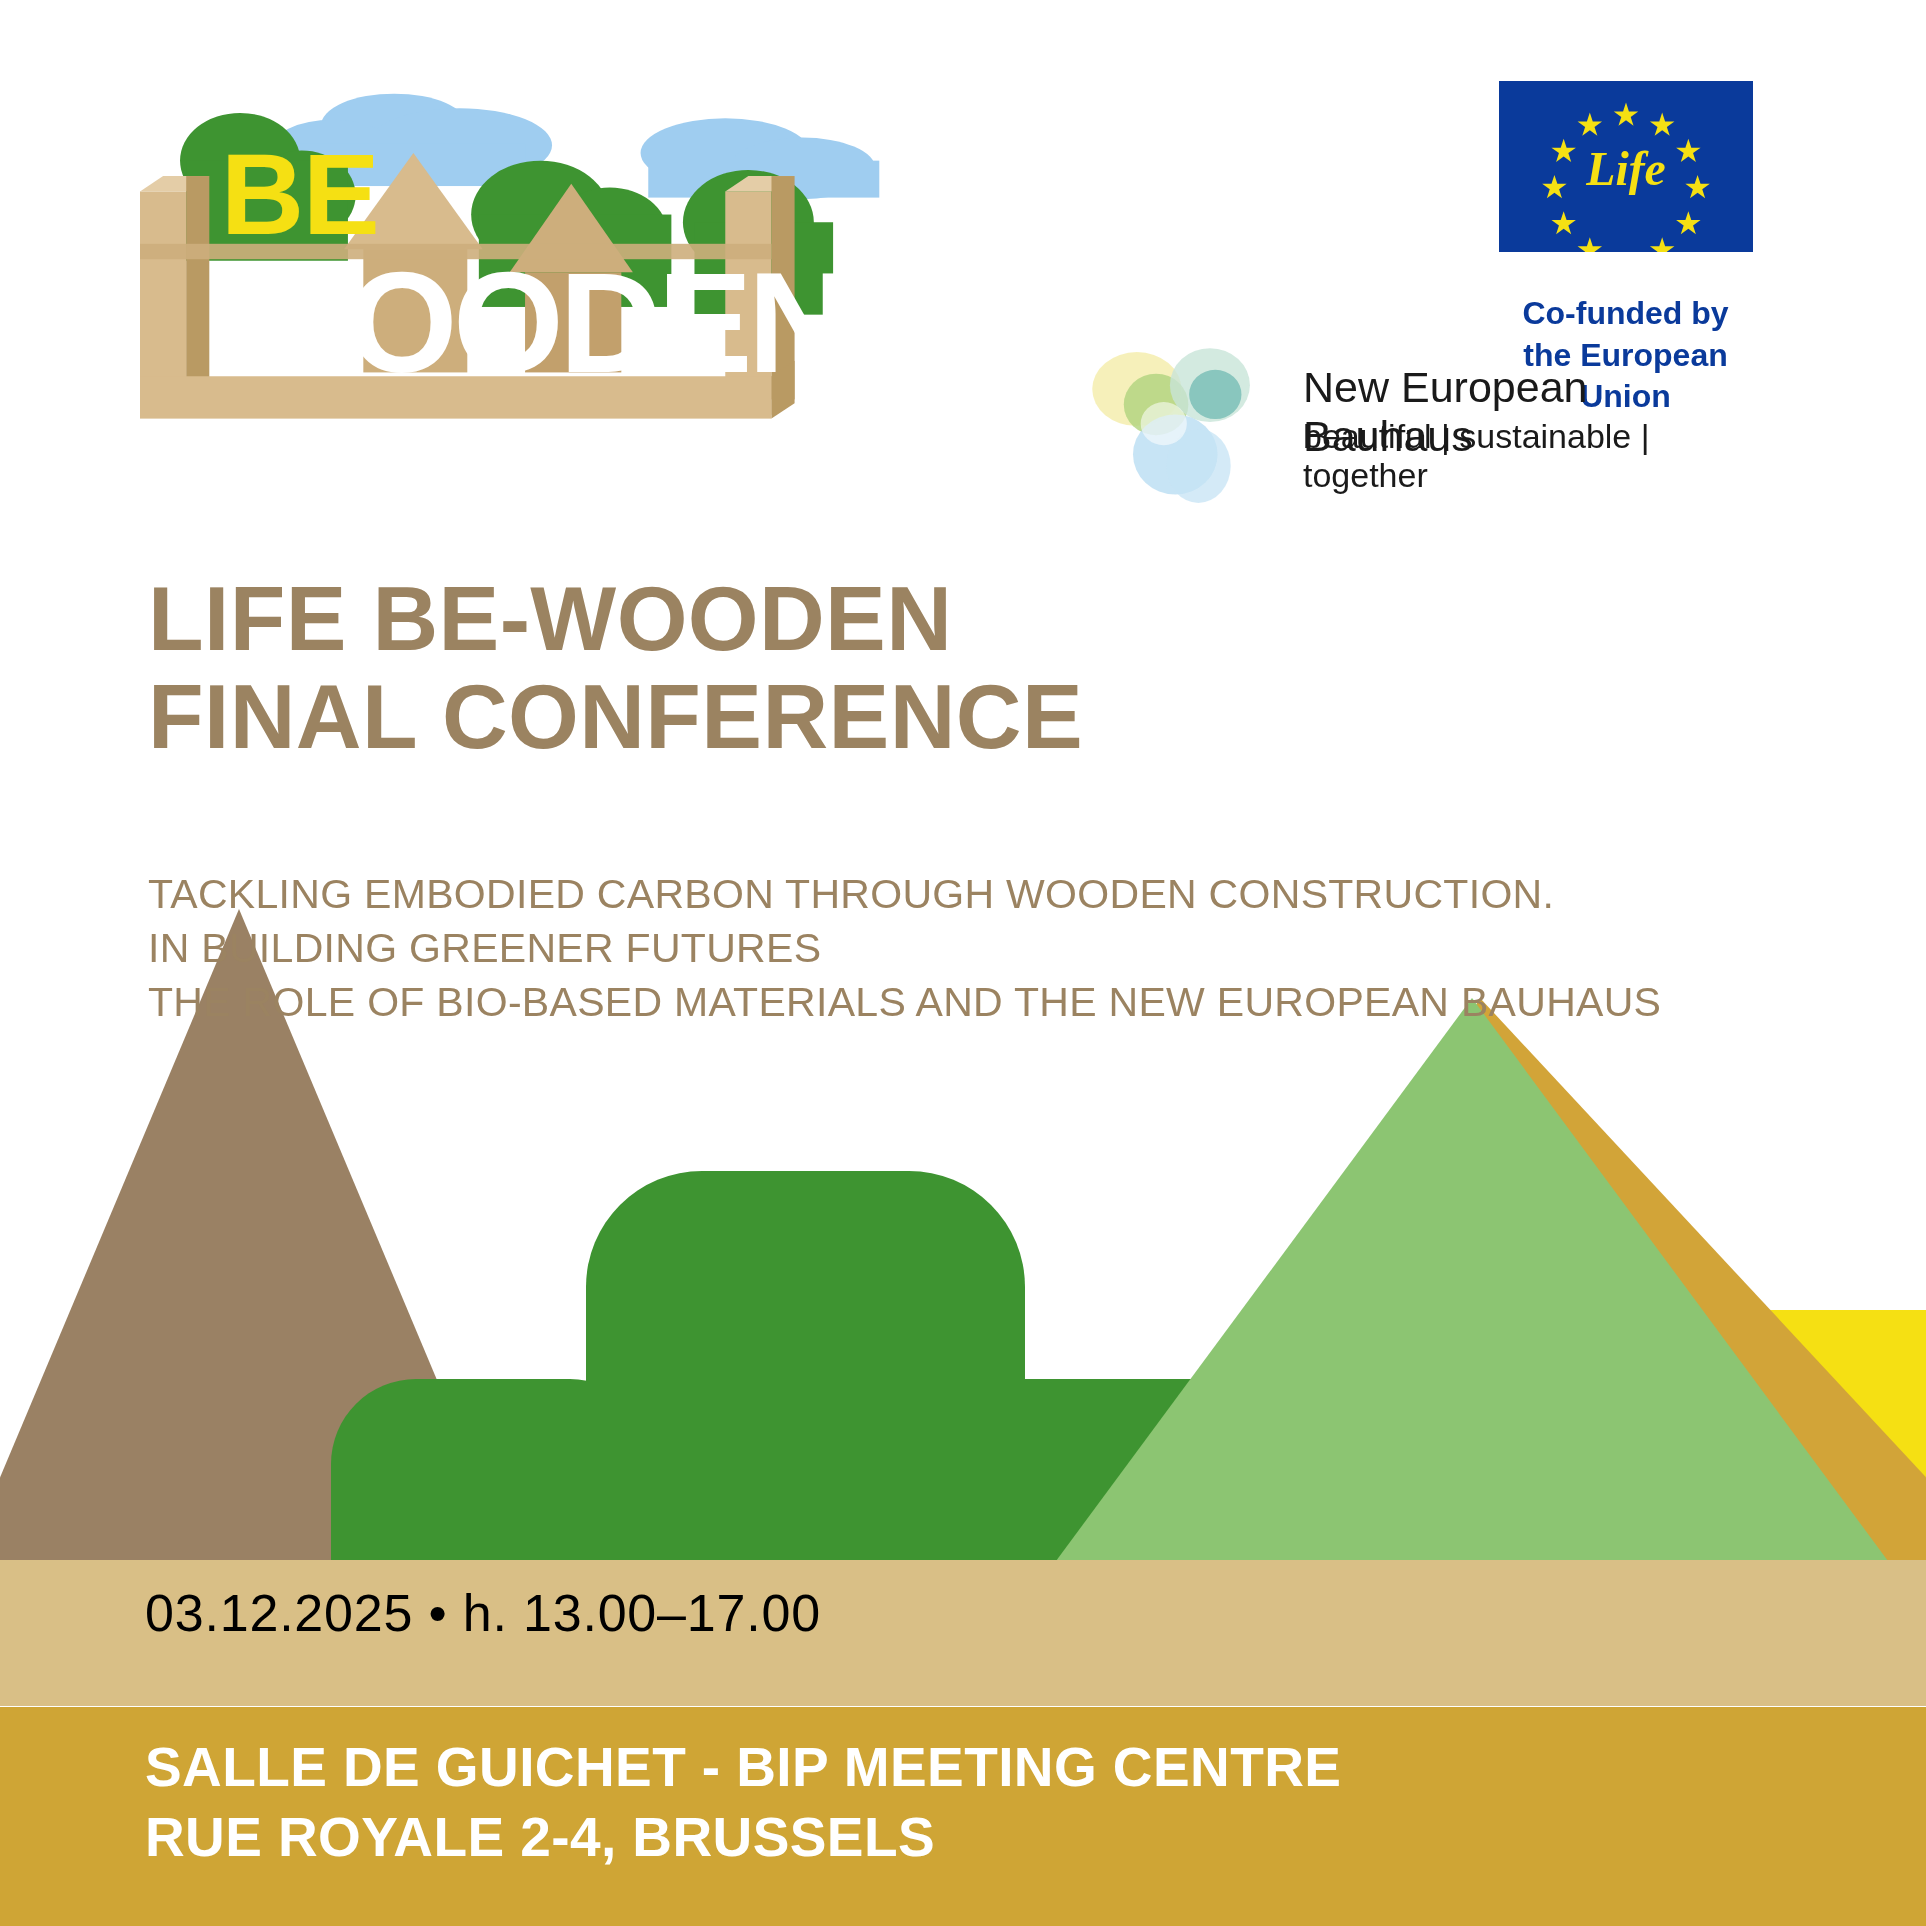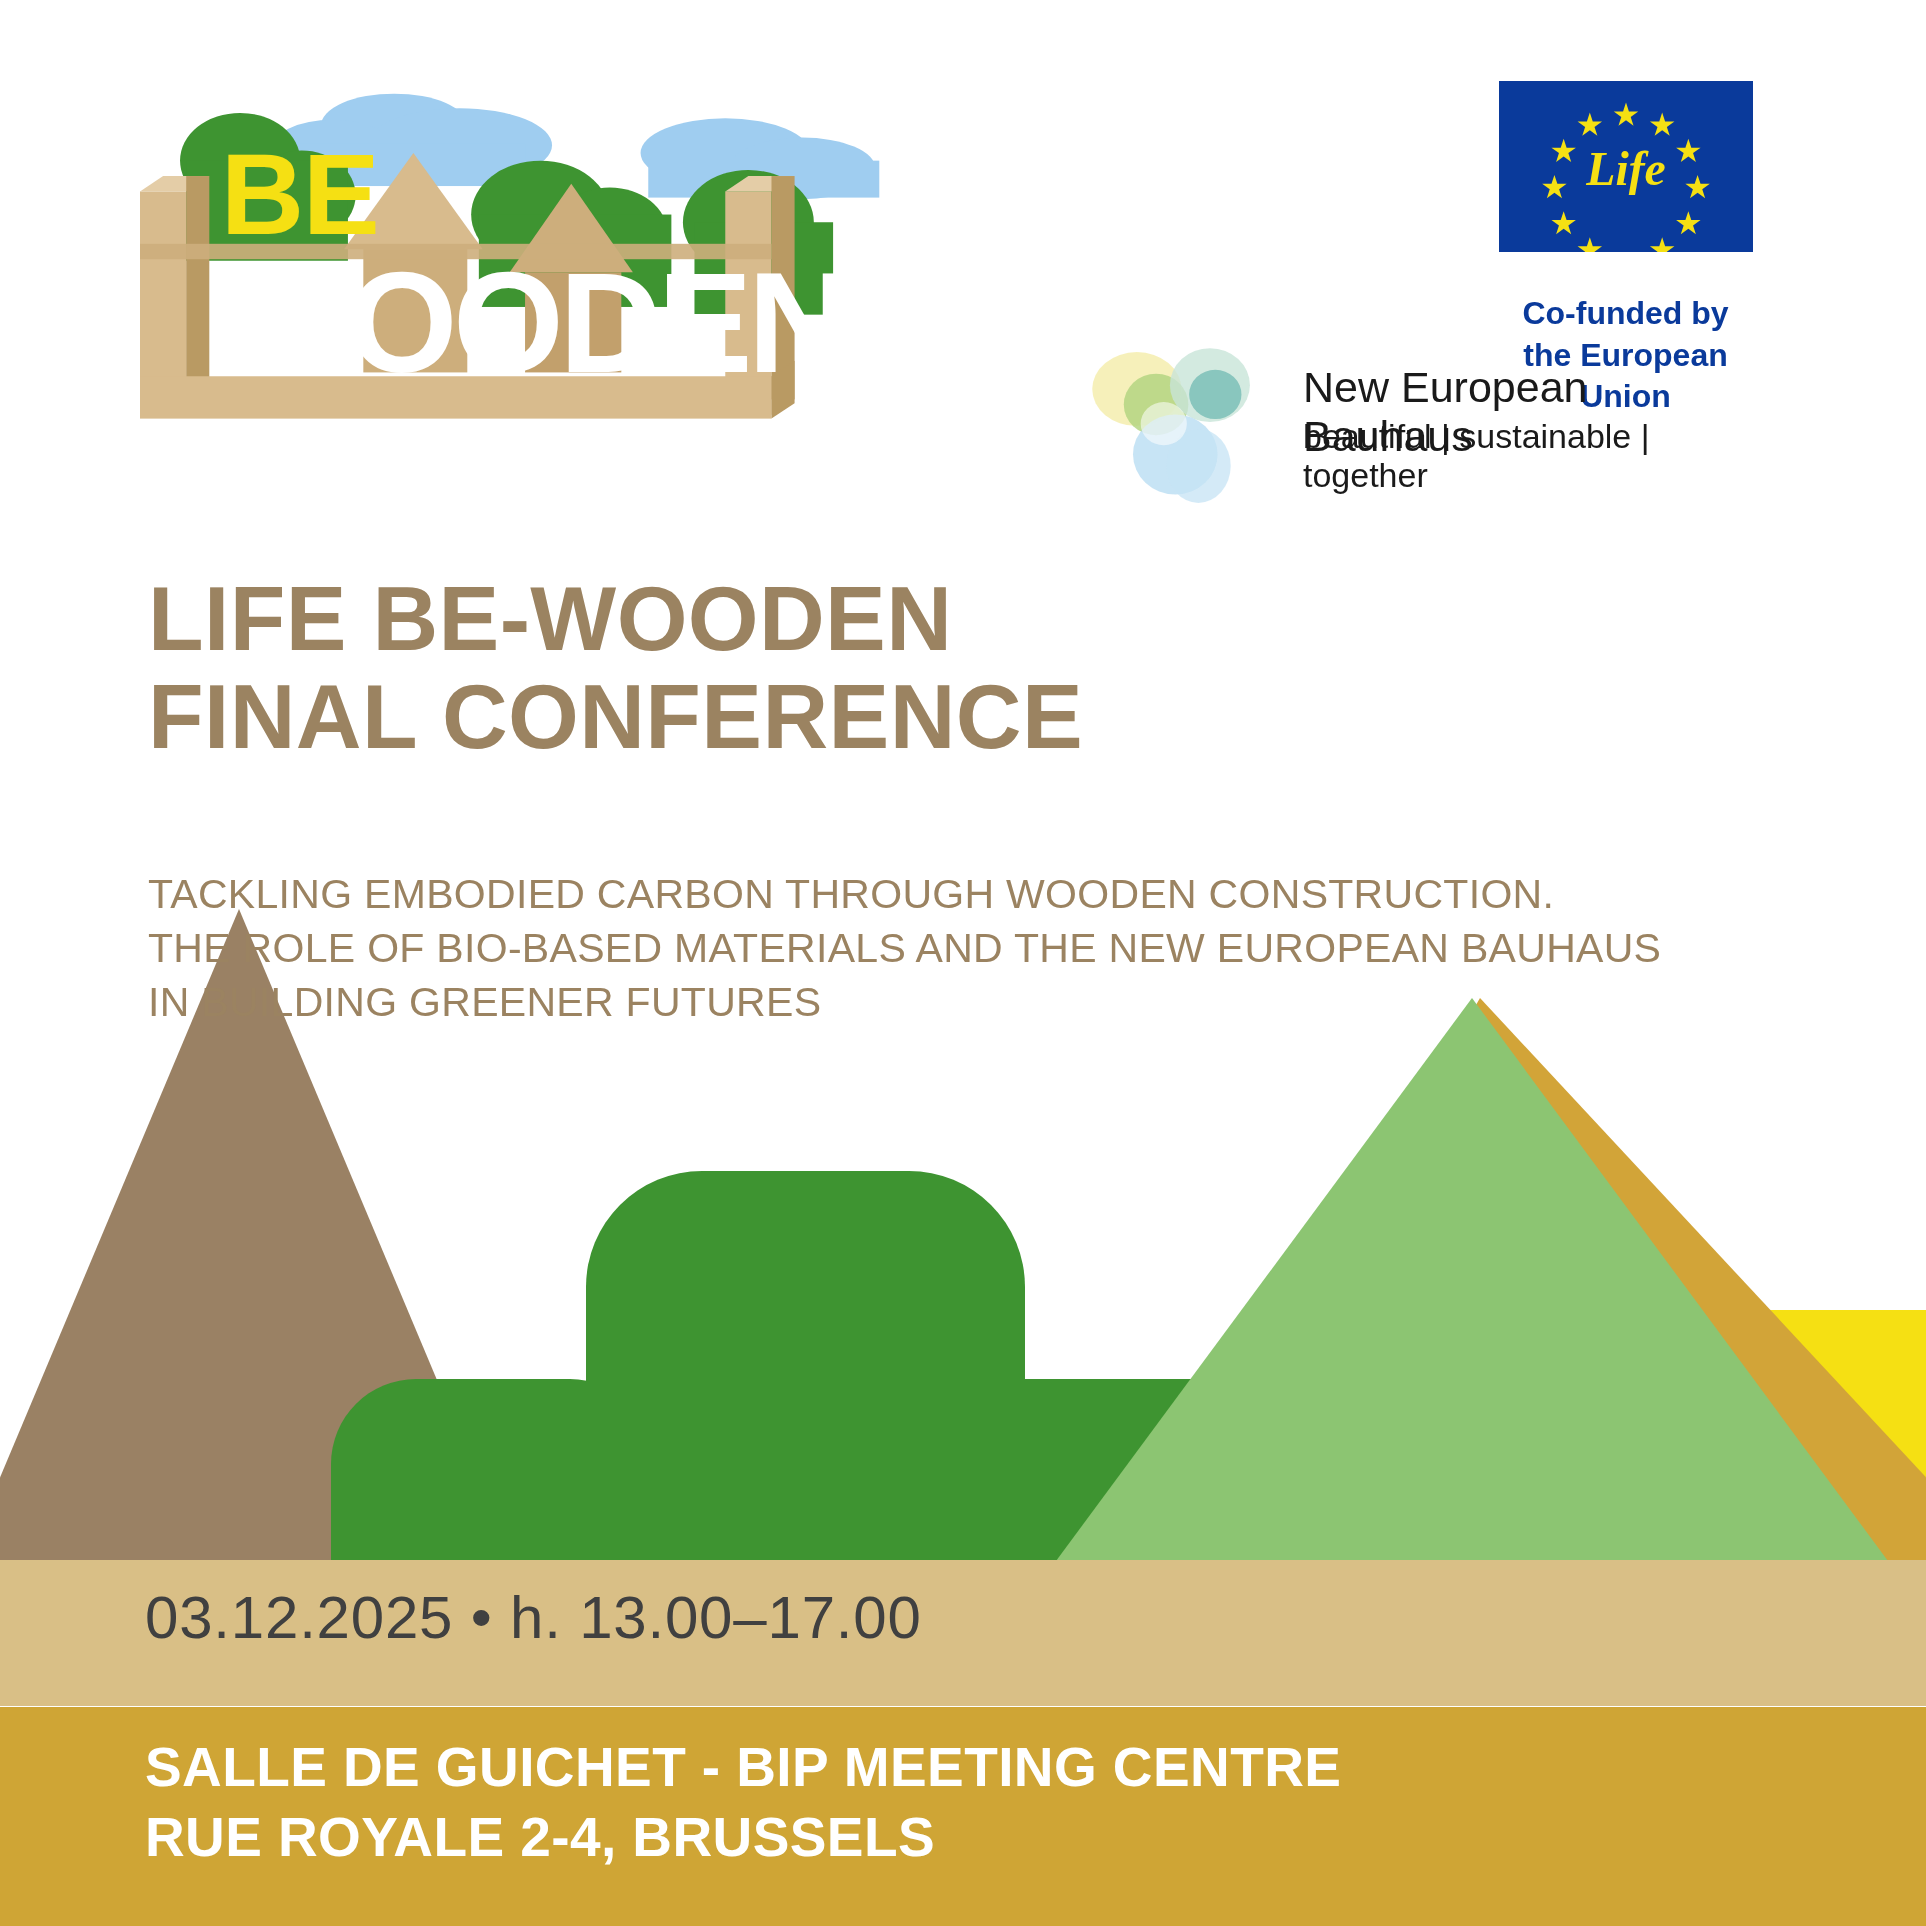--- a/index.html
+++ b/index.html
@@ -151,22 +151,22 @@
     top: 1414px;
     color: #ffffff;
     font-size: 74px;
     font-weight: bold;
     letter-spacing: 0.8px;
   }
   .date-line {
     position: absolute;
     left: 145px;
     top: 1583px;
-    color: #404040;
-    font-size: 60px;
+    color: #000000;
+    font-size: 52px;
     font-weight: normal;
     letter-spacing: 0.8px;
   }
   .venue {
     position: absolute;
     left: 145px;
     top: 1732px;
     color: #ffffff;
     font-size: 55px;
     line-height: 1.28;
@@ -363,22 +363,22 @@
   </div>
 
   <div class="content">
     <div class="title">
       <div>LIFE BE-WOODEN</div>
       <div>FINAL CONFERENCE</div>
     </div>
 
     <div class="subtitle">
       <div>TACKLING EMBODIED CARBON THROUGH WOODEN CONSTRUCTION.</div>
+      <div>IN BUILDING GREENER FUTURES</div>
       <div>THE ROLE OF BIO-BASED MATERIALS AND THE NEW EUROPEAN BAUHAUS</div>
-      <div>IN BUILDING GREENER FUTURES</div>
     </div>
 
 
     <div class="date-line">03.12.2025  •  h. 13.00–17.00</div>
 
     <div class="venue">
       <div>SALLE DE GUICHET - BIP MEETING CENTRE</div>
       <div>RUE ROYALE 2-4, BRUSSELS</div>
     </div>
   </div>

